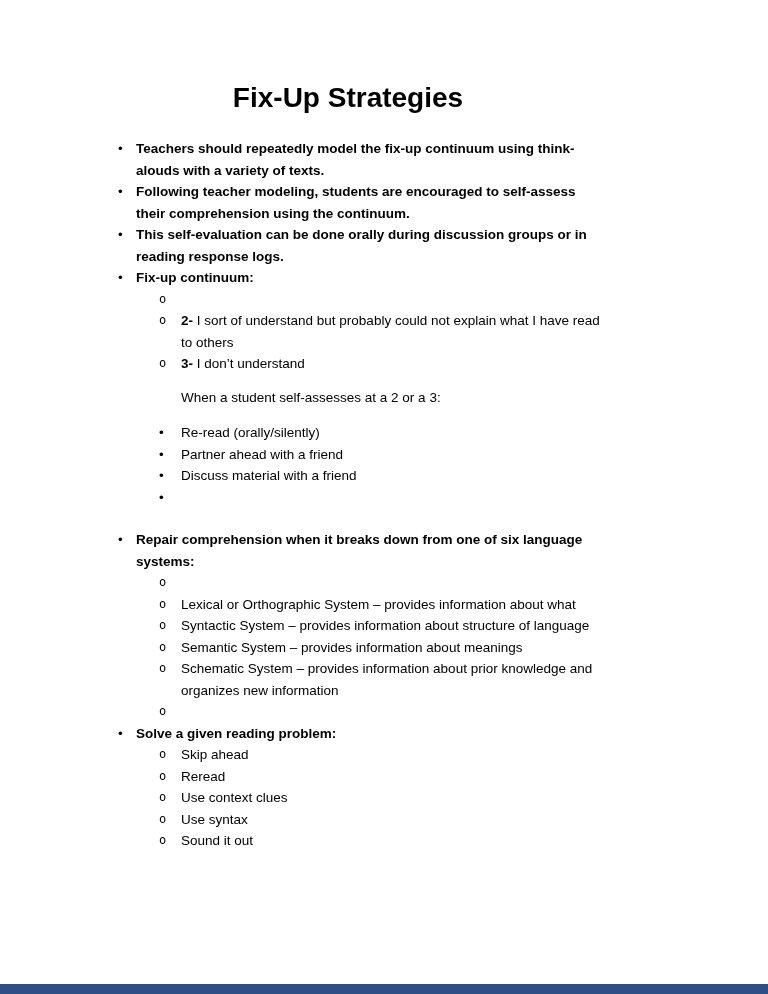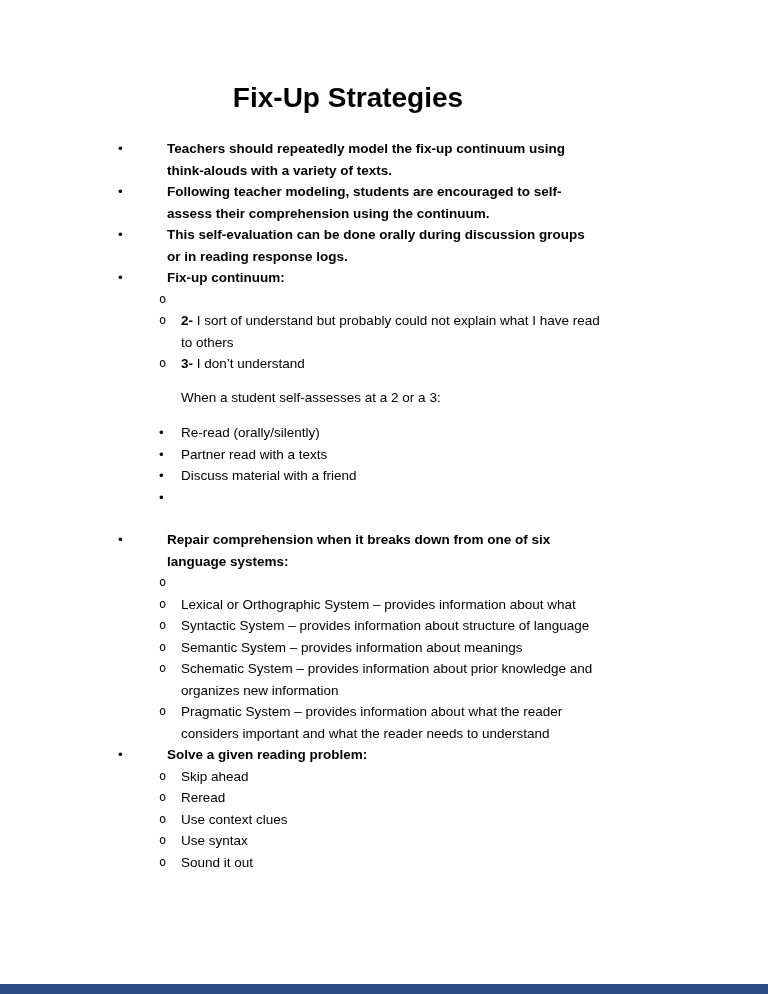--- a/index.html
+++ b/index.html
@@ -40,21 +40,21 @@
   }
   .lvl1 { padding-left: 22px; }
   .lvl1 .marker { width: 18px; }
   .lvl2 { padding-left: 63px; }
   .lvl2 .marker { width: 22px; }
   .marker.disc { font-size: 13.5px; }
   .marker.circle {
     font-family: "DejaVu Sans Mono", "Liberation Mono", monospace;
     font-size: 12px;
   }
-  .bold { font-weight: 700; margin-left: 31px; }
+  .bold { font-weight: 700; }
   .text { flex: 1 1 auto; }
   .sub-heading {
     margin: 12px 0 0 85px;
     font-weight: 400;
   }
   .gap-before-strategies { margin-top: 14px; }
   .gap-before-section { margin-top: 21px; }
   .footer-bar {
     position: absolute;
     left: 0;
@@ -101,21 +101,21 @@
     </div>
 
     <div class="sub-heading">When a student self-assesses at a 2 or a 3:</div>
 
     <div class="li lvl2 gap-before-strategies">
       <span class="marker disc">•</span>
       <span class="text">Re-read (orally/silently)</span>
     </div>
     <div class="li lvl2">
       <span class="marker disc">•</span>
-      <span class="text">Partner read with a texts</span>
+      <span class="text">Partner ahead with a friend</span>
     </div>
     <div class="li lvl2">
       <span class="marker disc">•</span>
       <span class="text">Discuss material with a friend</span>
     </div>
     <div class="li lvl2">
       <span class="marker disc">•</span>
     </div>
 
     <div class="li lvl1 gap-before-section">
@@ -136,21 +136,20 @@
     <div class="li lvl2">
       <span class="marker circle">o</span>
       <span class="text">Semantic System – provides information about meanings</span>
     </div>
     <div class="li lvl2">
       <span class="marker circle">o</span>
       <span class="text">Schematic System – provides information about prior knowledge and organizes new information</span>
     </div>
     <div class="li lvl2">
       <span class="marker circle">o</span>
-      <span class="text">Pragmatic System – provides information about what the reader considers important and what the reader needs to understand</span>
     </div>
 
     <div class="li lvl1">
       <span class="marker disc">•</span>
       <span class="text bold">Solve a given reading problem:</span>
     </div>
     <div class="li lvl2">
       <span class="marker circle">o</span>
       <span class="text">Skip ahead</span>
     </div>

